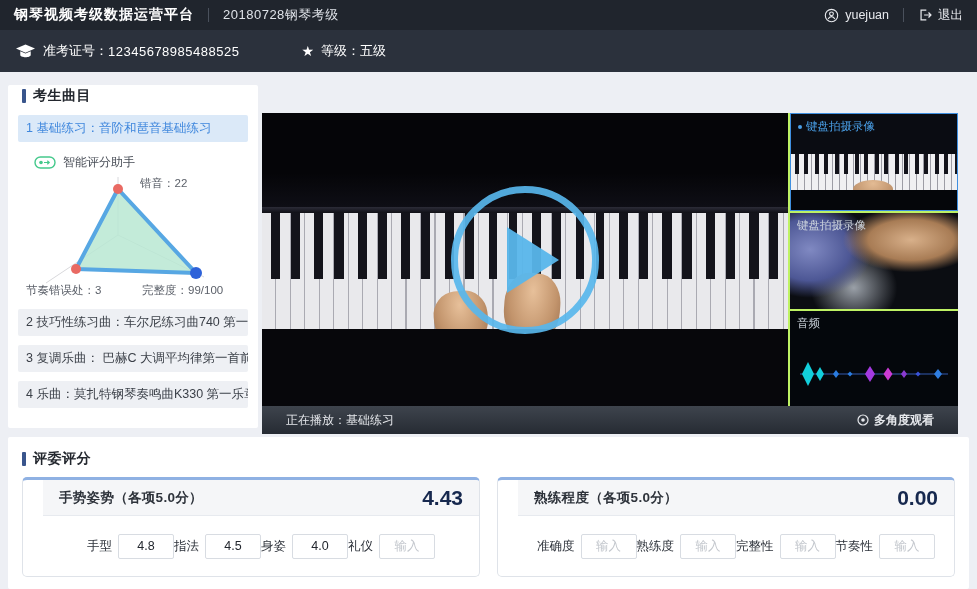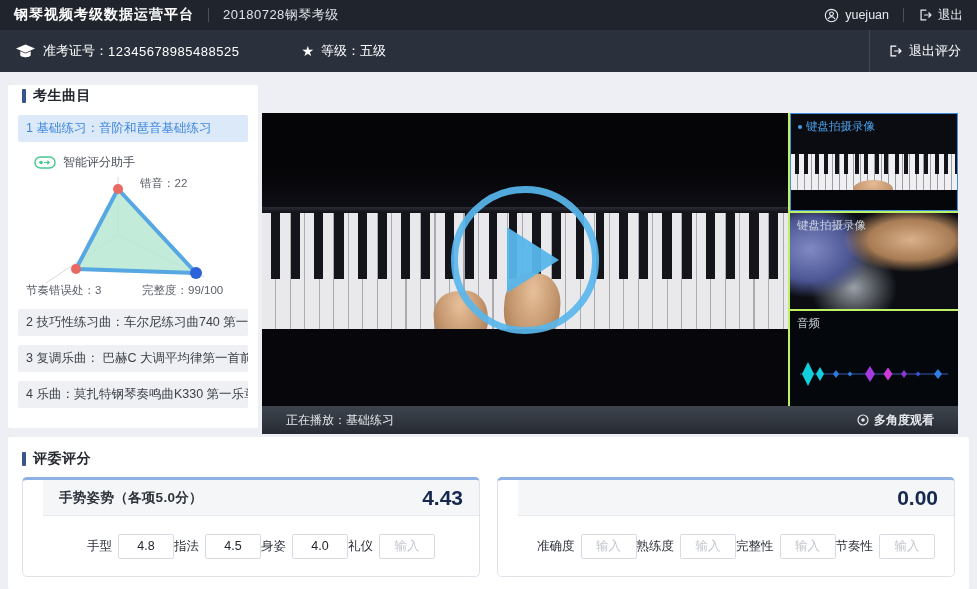--- a/index.html
+++ b/index.html
@@ -152,29 +152,20 @@
       <path d="M4.5 7.2v4c0 1.4 3 2.4 5.5 2.4s5.5-1 5.5-2.4v-4l-5.5 2.4z"></path>
     </svg>
   </span>
   <span>准考证号：</span>
   <span class="num">12345678985488525</span>
   <span class="level">
     <span class="star">★</span>
     <span>等级：</span>
     <span>五级</span>
   </span>
-  <div class="exit">
-    <span class="icn">
-      <svg width="14" height="14" viewBox="0 0 16 16" fill="none" stroke="#fff" stroke-width="1.4">
-        <path d="M9.5 2.5H3.5v11h6"></path>
-          <path d="M7 8h7.5M12 5.2 14.8 8 12 10.8"></path>
-      </svg>
-    </span>
-    <span>退出评分</span>
-  </div>
 </div>
 
 <div class="panel-songs">
   <div class="sec-title">
     <span class="sec-bar"></span>
     <span class="sec-text">考生曲目</span>
   </div>
   <div class="song-item active">1 基础练习：音阶和琶音基础练习</div>
   <div class="assistant">
     <span class="icn">
@@ -306,20 +297,21 @@
         </div>
         <div class="field">
           <span class="flabel">礼仪</span>
           <input type="text" placeholder="输入" style="">
         </div>
       </div>
     </div>
 
     <div class="card">
       <div class="card-head">
+        <span class="card-title">熟练程度（各项5.0分）</span>
         <span class="card-total">0.00</span>
       </div>
       <div class="card-body">
         <div class="field">
           <span class="flabel">准确度</span>
           <input type="text" placeholder="输入" style="">
         </div>
         <div class="field">
           <span class="flabel">熟练度</span>
           <input type="text" placeholder="输入" style="">

